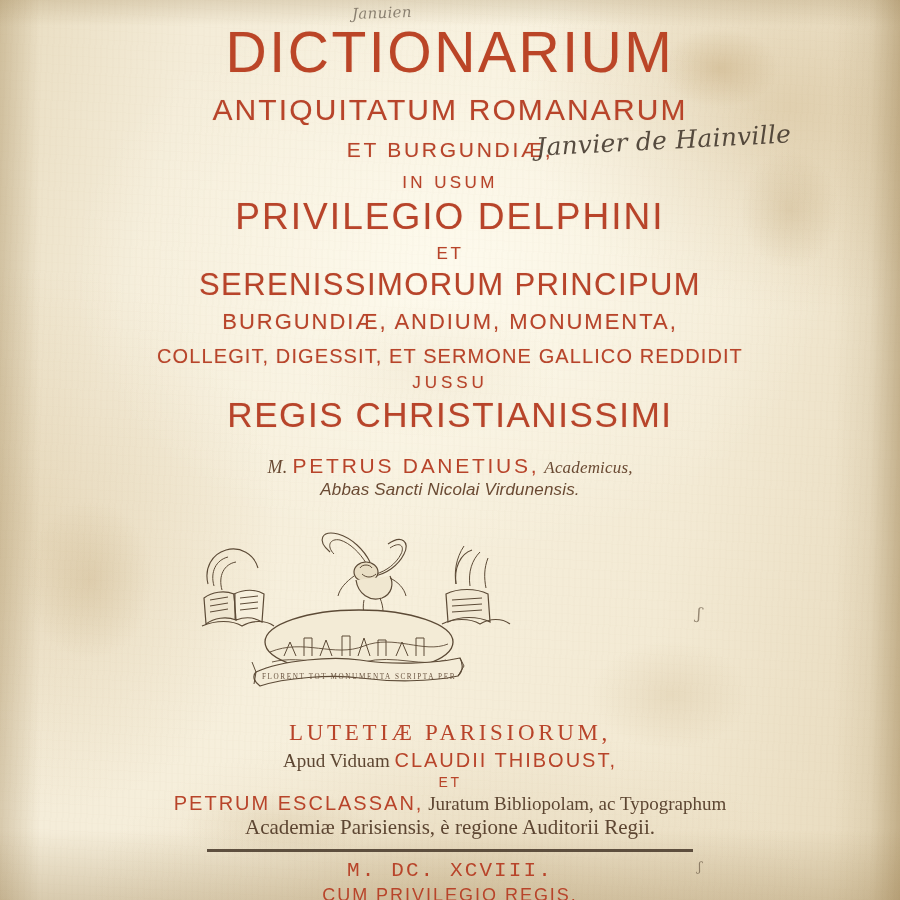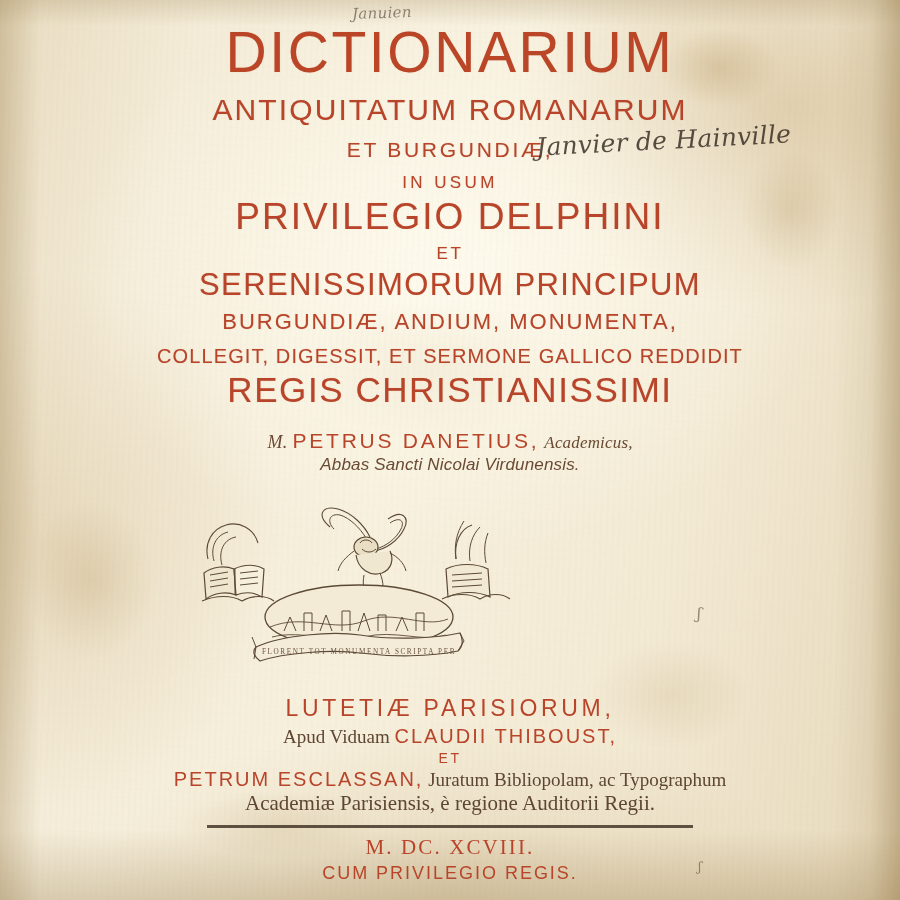--- a/index.html
+++ b/index.html
@@ -204,21 +204,21 @@
   }
 
   
   .imprint {
     margin-top: 14px;
   }
   .l-lutetiae {
     font-size: 23px;
     letter-spacing: 0.16em;
     color: #b8442a;
-    font-family: Liberation Sans, sans-serif;
+    font-family: Liberation Serif, serif;
   }
   .l-apud {
     margin-top: 3px;
     font-size: 19px;
     color: #5d4632;
     font-family: "Liberation Serif", serif;
   }
   .l-apud .red-inline {
     color: #b8442a;
     font-family: "Liberation Sans", sans-serif;
@@ -255,21 +255,21 @@
     height: 3px;
     background: #4a3b2c;
     margin: 9px auto 0 auto;
     opacity: 0.88;
   }
   .l-date {
     margin-top: 7px;
     font-size: 21px;
     letter-spacing: 0.10em;
     color: #b8442a;
-    font-family: Liberation Serif, serif;
+    font-family: Liberation Mono, monospace;
   }
   .l-privilegio {
     margin-top: 3px;
     font-size: 18px;
     letter-spacing: 0.11em;
     color: #b8442a;
     font-family: "Liberation Sans", sans-serif;
   }
 
   
@@ -313,20 +313,21 @@
 
     <div class="red line l-dictionarium">DICTIONARIUM</div>
     <div class="red line l-antiquitatum">ANTIQUITATUM ROMANARUM</div>
     <div class="red line l-etgraecarum">ET BURGUNDIÆ,</div>
     <div class="red line l-inusum">IN USUM</div>
     <div class="red line l-serenissimi">PRIVILEGIO DELPHINI</div>
     <div class="red line l-et1">ET</div>
     <div class="red line l-serenissimorum">SERENISSIMORUM PRINCIPUM</div>
     <div class="red line l-burgundiae">BURGUNDIÆ, ANDIUM, MONUMENTA,</div>
     <div class="red line l-collegit">COLLEGIT, DIGESSIT, ET SERMONE GALLICO REDDIDIT</div>
+    <div class="red line l-jussu">JUSSU</div>
     <div class="red line l-regis">REGIS CHRISTIANISSIMI</div>
 
     <div class="author-line">
       <span class="m">M.</span>
       <span class="name">PETRUS DANETIUS,</span>
       <span class="acad">Academicus,</span>
     </div>
     <div class="author-sub">Abbas Sancti Nicolai Virdunensis.</div>
 
     <div class="vignette">

